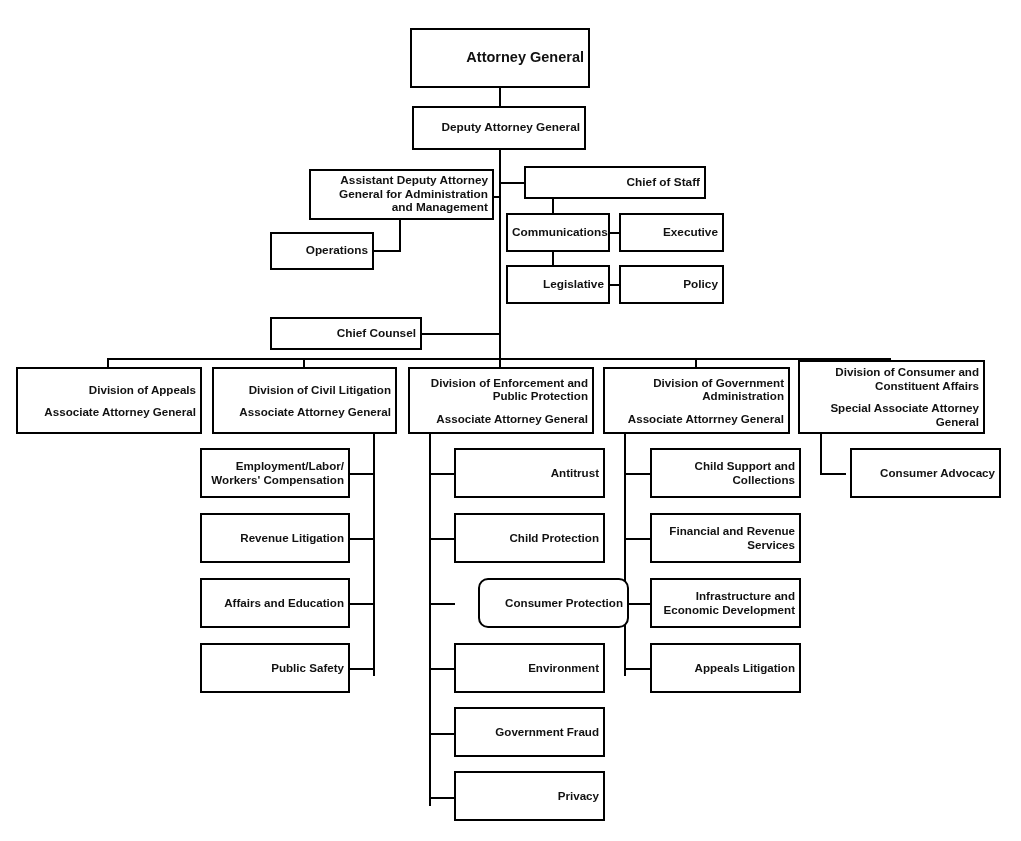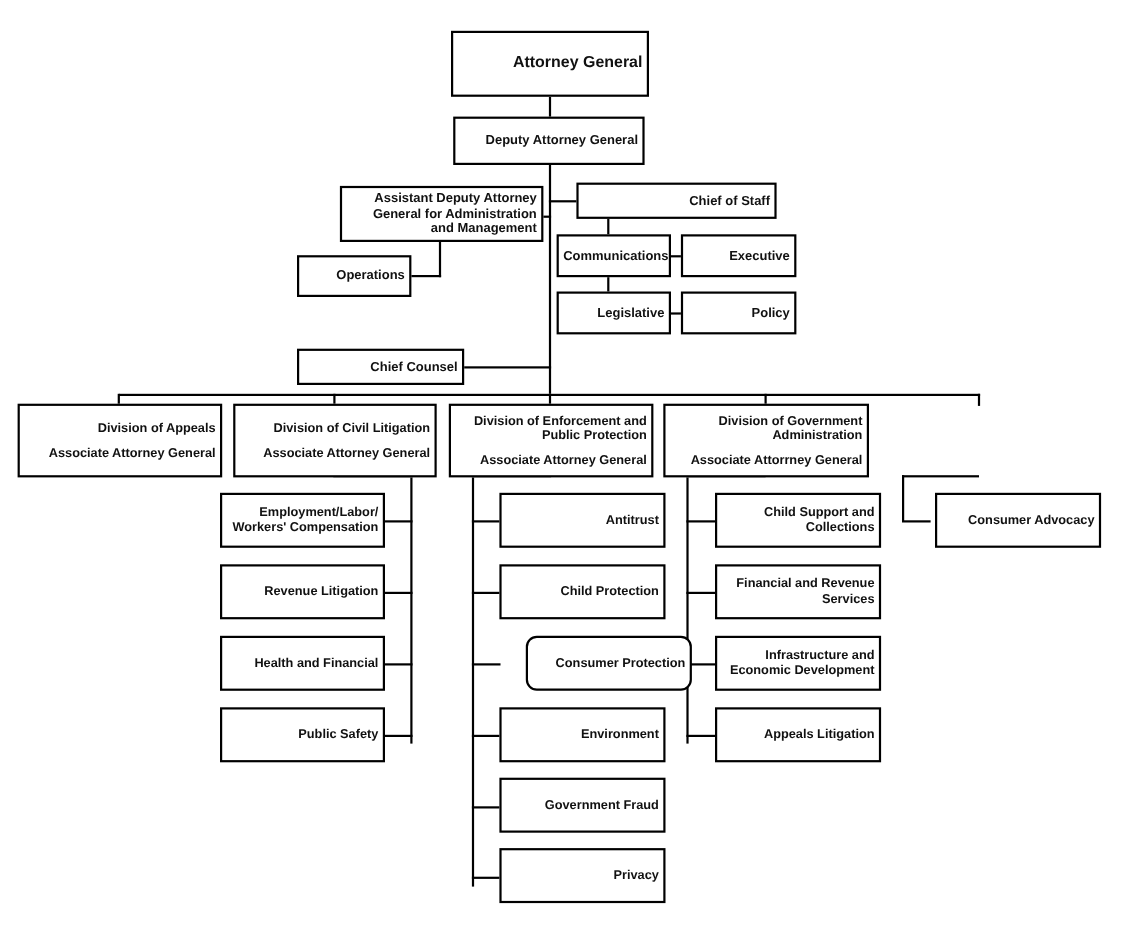--- a/index.html
+++ b/index.html
@@ -152,29 +152,33 @@
   <div class="box t-div two-part" style="left:408px; top:367px; width:186px; height:67px;">
     <span class="l1">Division of Enforcement and Public Protection</span>
     <span class="l2">Associate Attorney General</span>
   </div>
 
   <div class="box t-div two-part" style="left:603px; top:367px; width:187px; height:67px;">
     <span class="l1">Division of Government Administration</span>
     <span class="l2">Associate Attorrney General</span>
   </div>
 
+  <div class="box t-div two-part" style="left:798px; top:360px; width:187px; height:74px;">
+    <span class="l1">Division of Consumer and Constituent Affairs</span>
+    <span class="l2">Special Associate Attorney General</span>
+  </div>
 
   <div class="box t-sub" style="left:200px; top:448px; width:150px; height:50px;">
     <span class="l1">Employment/Labor/ Workers' Compensation</span>
   </div>
   <div class="box t-sub" style="left:200px; top:513px; width:150px; height:50px;">
     <span class="l1">Revenue Litigation</span>
   </div>
   <div class="box t-sub" style="left:200px; top:578px; width:150px; height:50px;">
-    <span class="l1">Health and Financial</span>
+    <span class="l1">Affairs and Education</span>
   </div>
   <div class="box t-sub" style="left:200px; top:643px; width:150px; height:50px;">
     <span class="l1">Public Safety</span>
   </div>
 
   <div class="box t-sub" style="left:454px; top:448px; width:151px; height:50px;">
     <span class="l1">Antitrust</span>
   </div>
   <div class="box t-sub" style="left:454px; top:513px; width:151px; height:50px;">
     <span class="l1">Child Protection</span>

